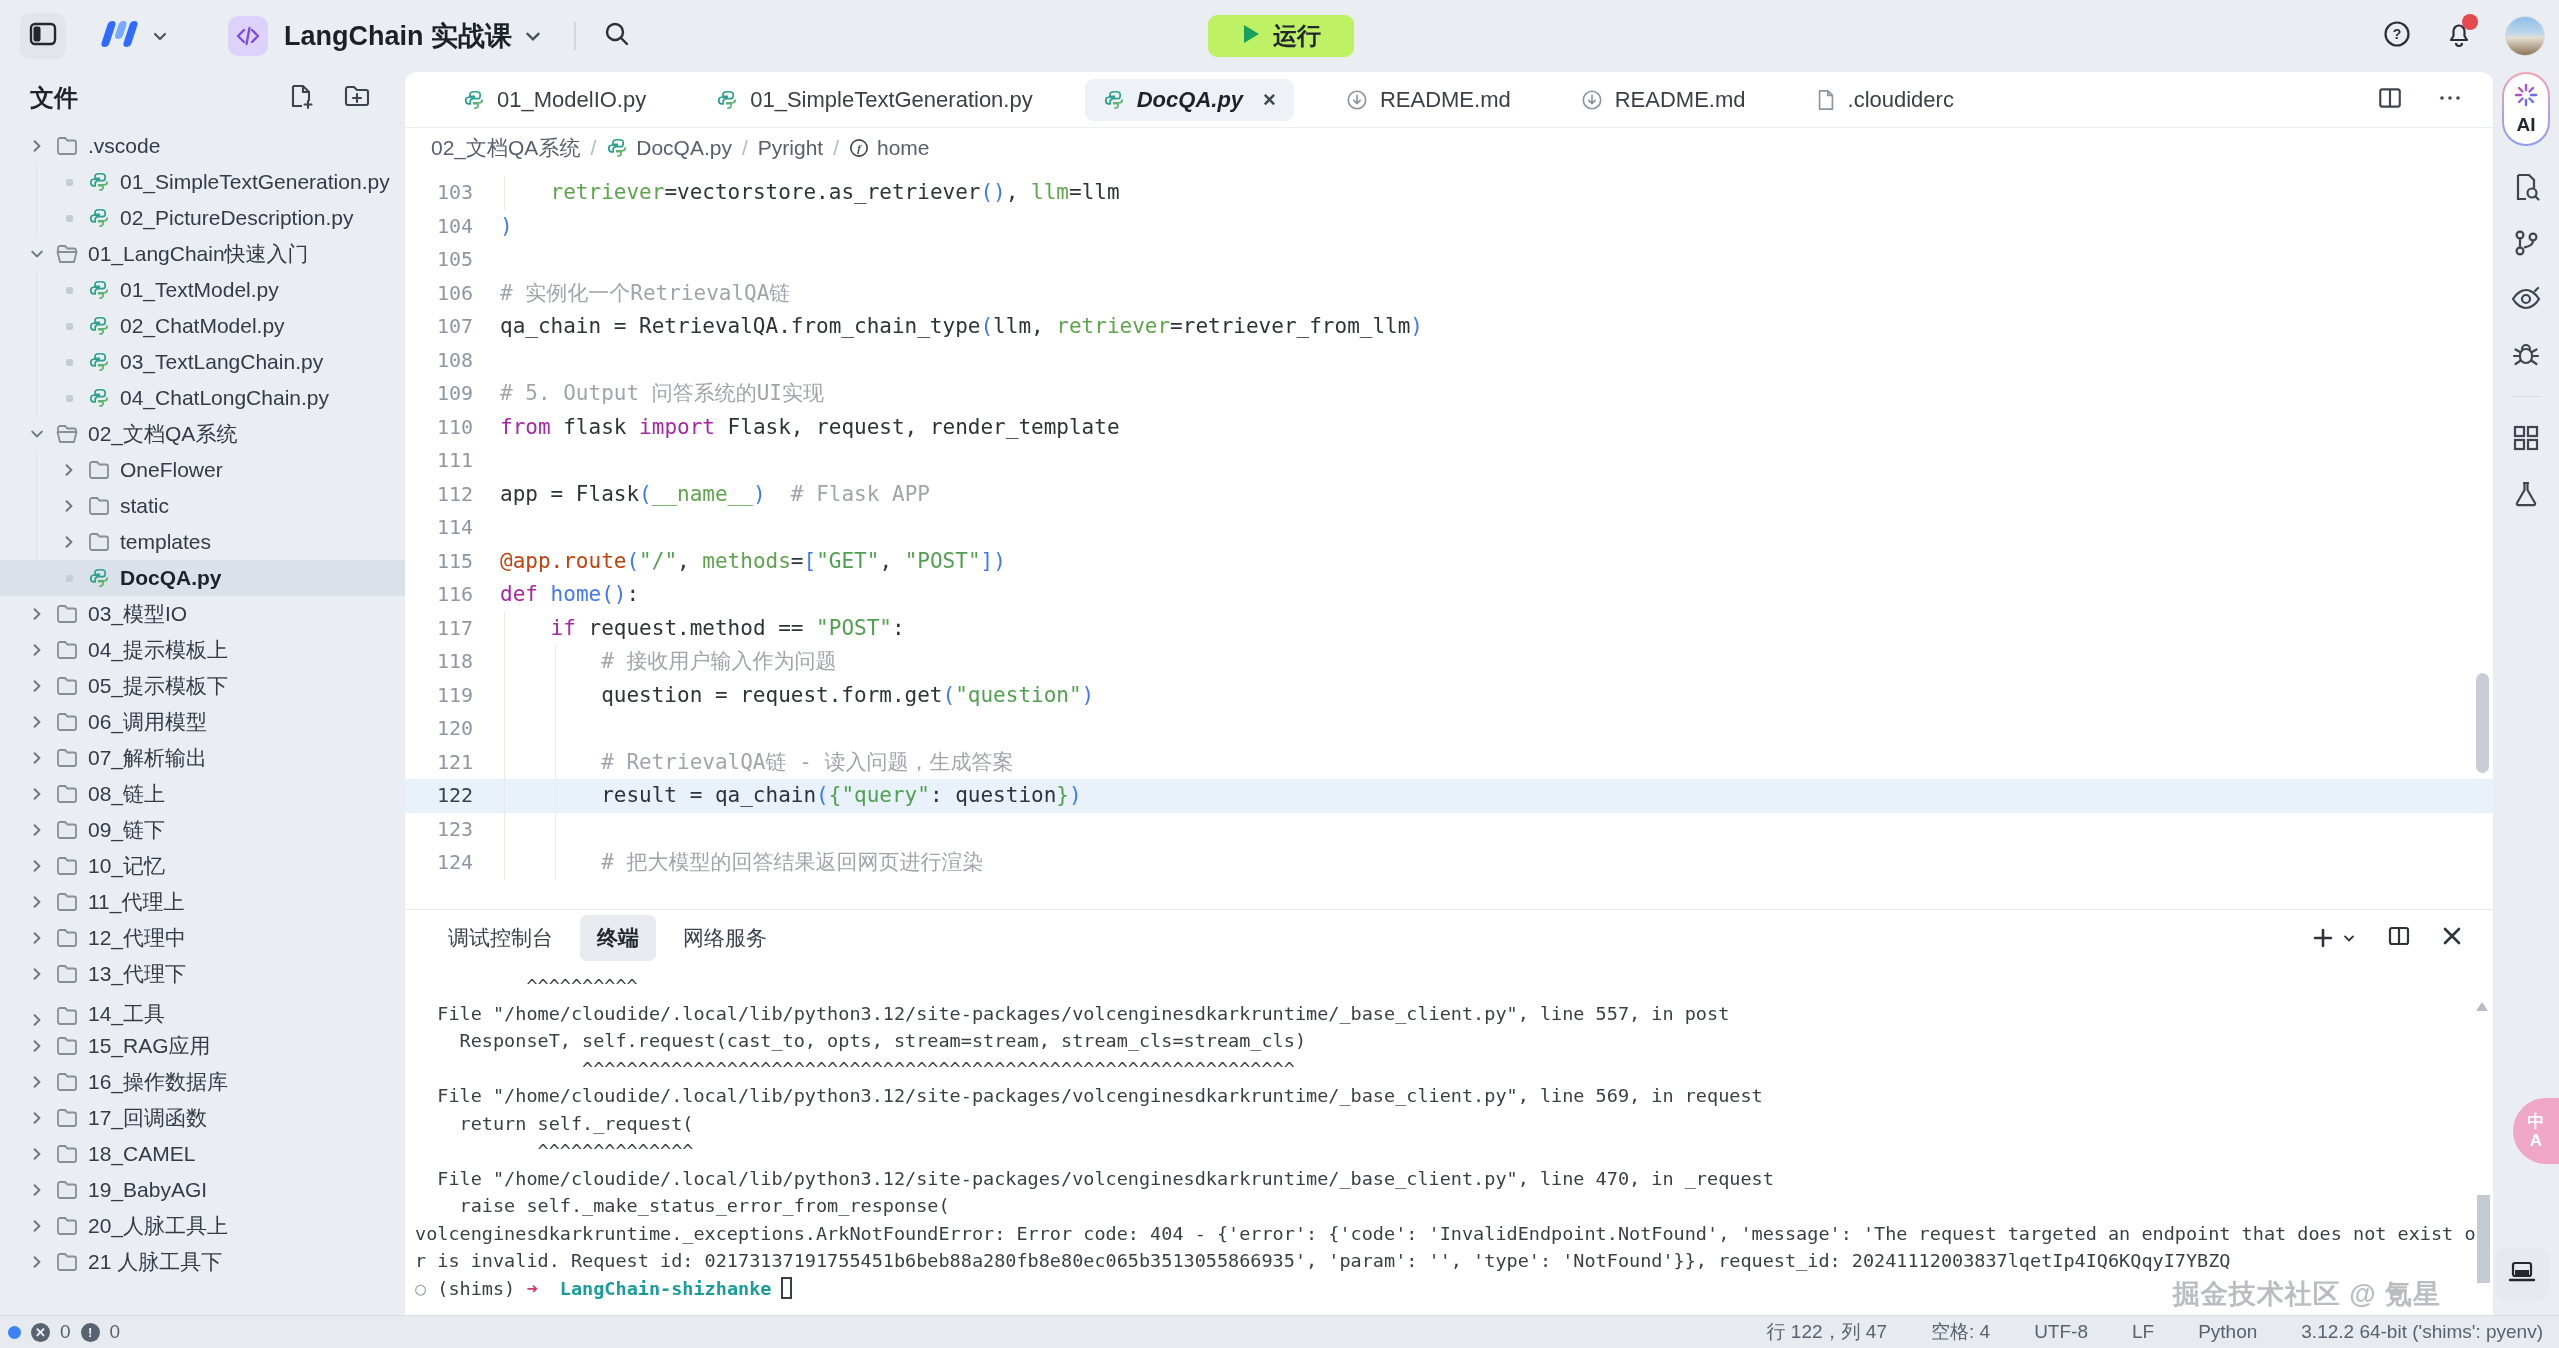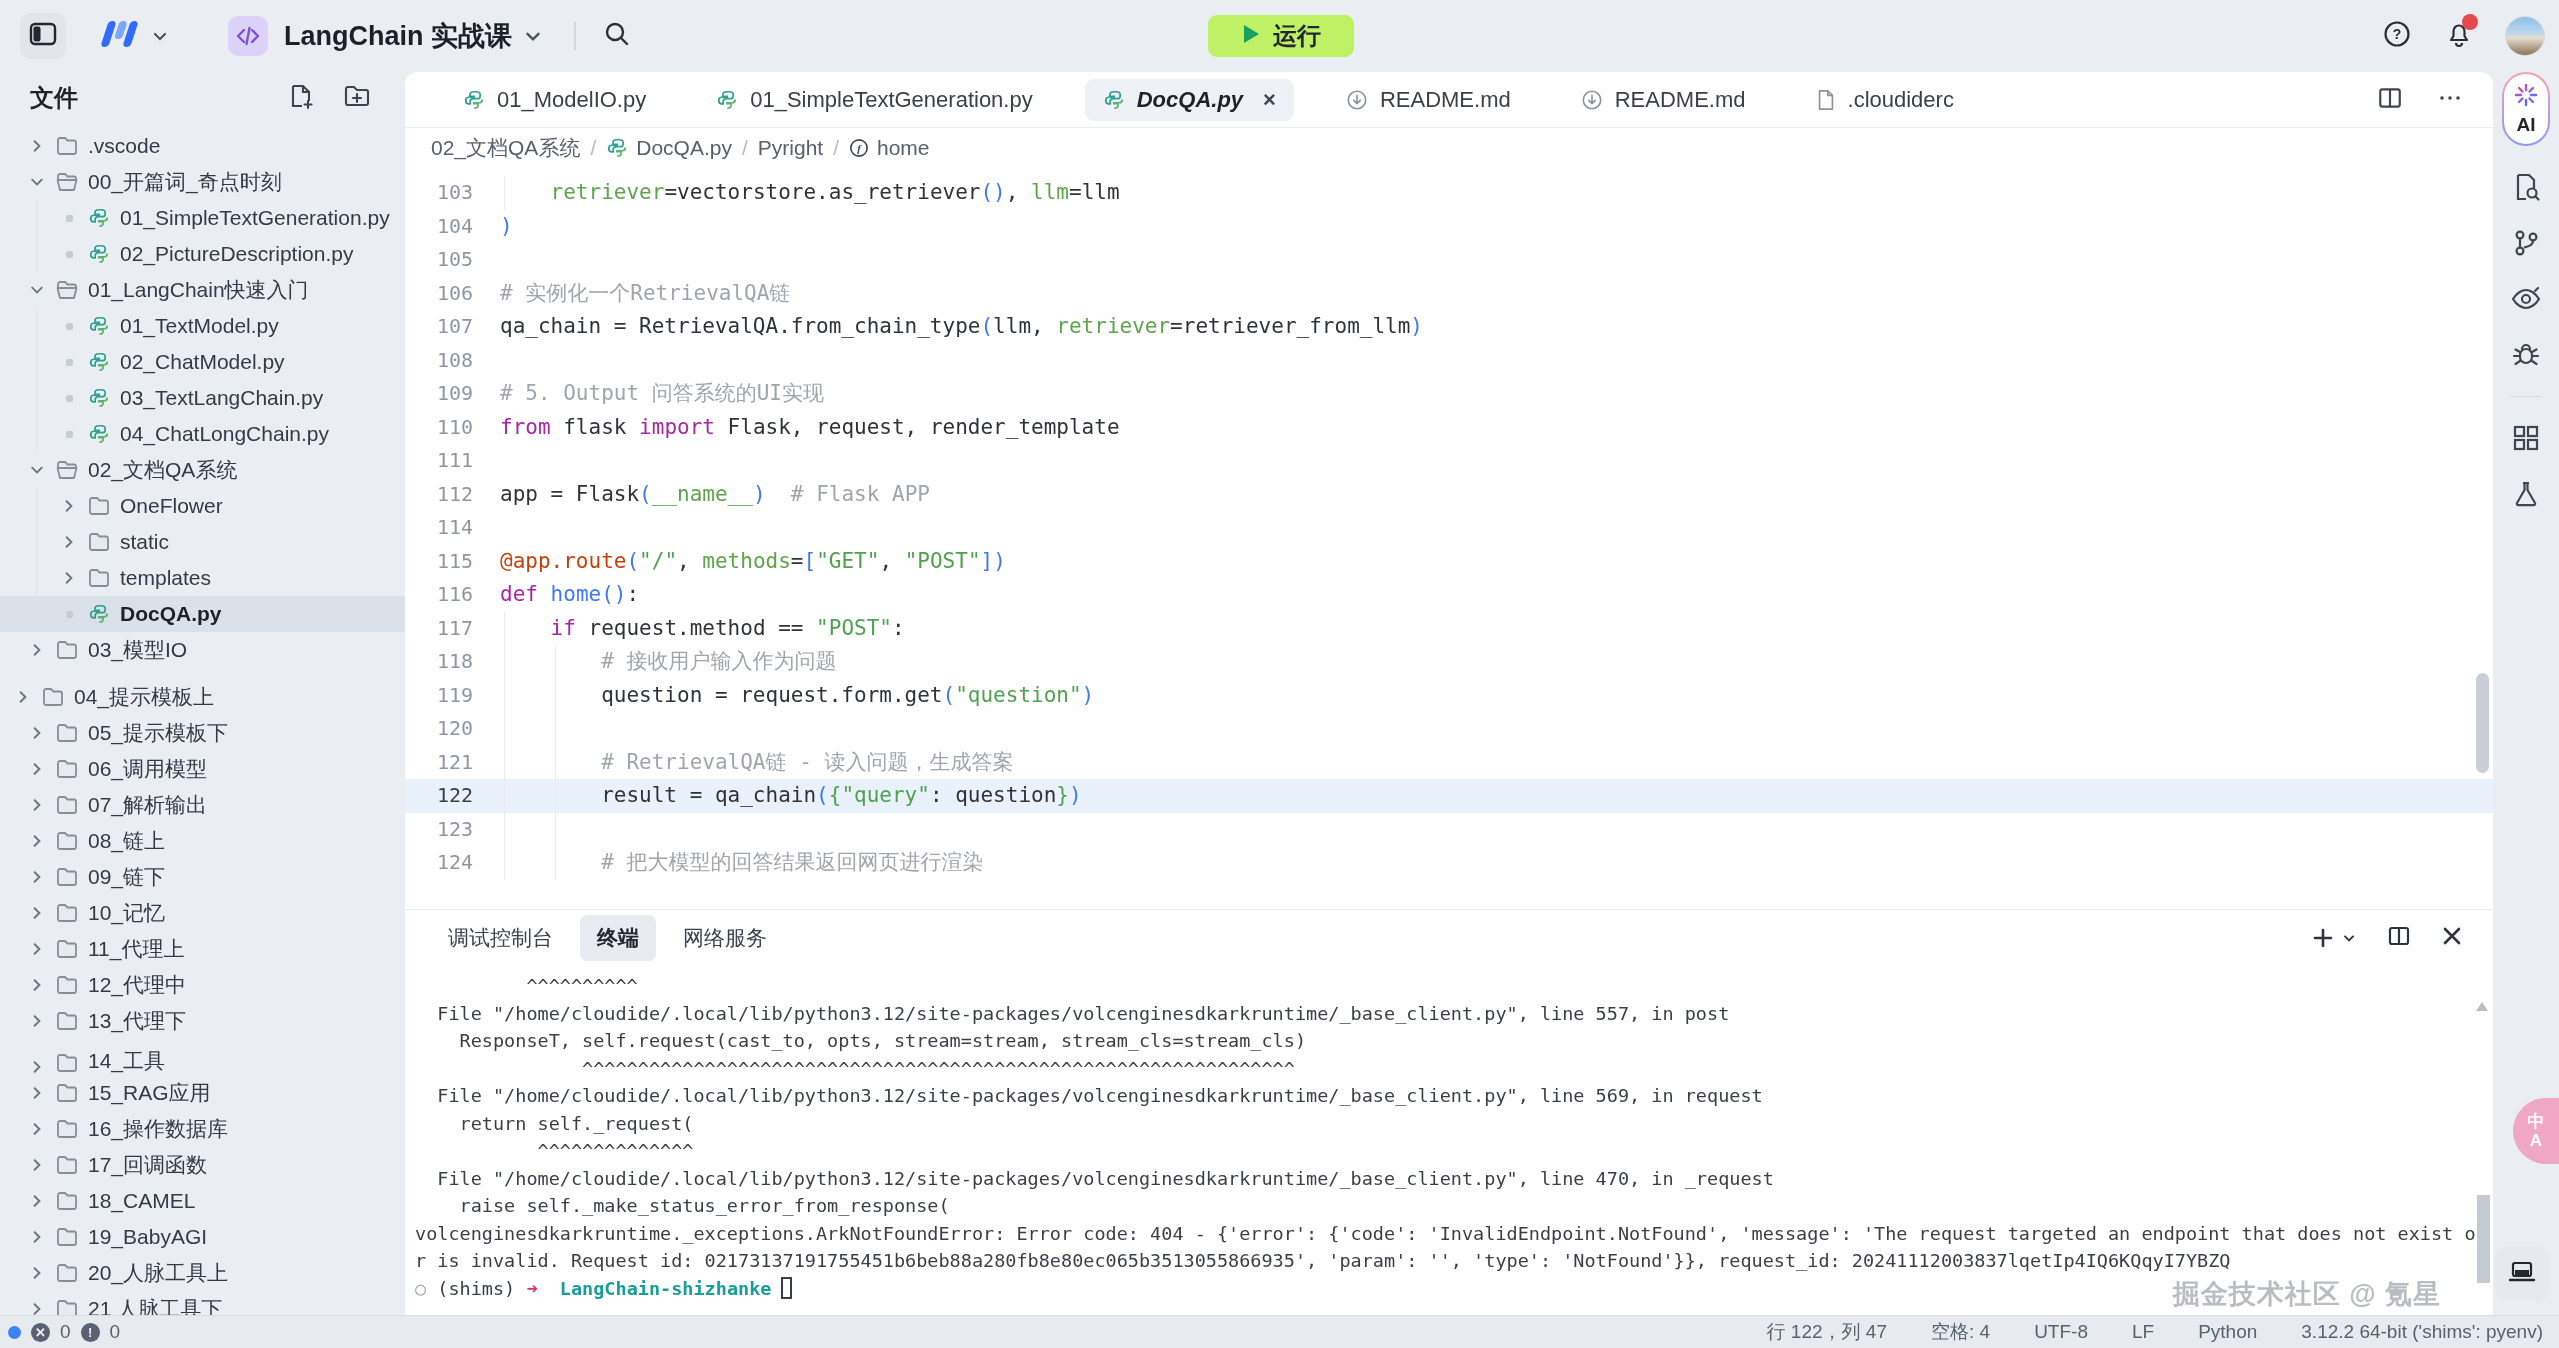--- a/index.html
+++ b/index.html
@@ -210,34 +210,20 @@
               <path d="M7 4l6 6-6 6" fill="none" stroke="#6c7683" stroke-width="2.4" stroke-linecap="round"></path>
             </svg>
           </span>
           <span class="ticon">
             <svg width="24" height="24" viewBox="0 0 24 24">
               <path d="M3 6a2 2 0 0 1 2-2h5l2.5 2.5H19a2 2 0 0 1 2 2V18a2 2 0 0 1-2 2H5a2 2 0 0 1-2-2z" fill="#e7eaee" stroke="#868e99" stroke-width="1.8"></path>
             </svg>
           </span>
           <span class="tlabel">.vscode</span>
         </div>
-        <div class="trow" style="padding-left: 24px;">
-          <span class="tchev">
-            <svg width="16" height="16" viewBox="0 0 20 20">
-              <path d="M4 7l6 6 6-6" fill="none" stroke="#6c7683" stroke-width="2.4" stroke-linecap="round"></path>
-            </svg>
-          </span>
-          <span class="ticon">
-            <svg width="24" height="24" viewBox="0 0 24 24">
-              <path d="M3 6a2 2 0 0 1 2-2h5l2.5 2.5H19a2 2 0 0 1 2 2V10H3z" fill="#e7eaee" stroke="#868e99" stroke-width="1.8"></path>
-              <path d="M2.5 10h19L19 20H5z" fill="#e7eaee" stroke="#868e99" stroke-width="1.8" stroke-linejoin="round"></path>
-            </svg>
-          </span>
-          <span class="tlabel">00_开篇词_奇点时刻</span>
-        </div>
         <div class="trow lv1" style="padding-left: 56px;">
           <span class="tdot">
             <i></i>
           </span>
           <span class="ticon">
             <svg width="22" height="22" viewBox="0 0 24 24">
               <path d="M11.8 3c-2.6 0-4.2 1.1-4.2 2.9V8h4.6v1H6.3C4.4 9 3 10.3 3 12.6c0 2.2 1.4 3.6 3.3 3.6h1.5v-2.4c0-1.9 1.7-3.2 3.8-3.2h4.1c1.7 0 3-1.3 3-3V5.9C18.7 4.1 16.9 3 14.6 3z" fill="none" stroke="#2fa18f" stroke-width="1.9"></path>
               <path d="M12.2 21c2.6 0 4.2-1.1 4.2-2.9V16h-4.6v-1h5.9c1.9 0 3.3-1.3 3.3-3.6" fill="none" stroke="#5cb270" stroke-width="1.9"></path>
             </svg>
           </span>
@@ -388,21 +374,21 @@
               <path d="M7 4l6 6-6 6" fill="none" stroke="#6c7683" stroke-width="2.4" stroke-linecap="round"></path>
             </svg>
           </span>
           <span class="ticon">
             <svg width="24" height="24" viewBox="0 0 24 24">
               <path d="M3 6a2 2 0 0 1 2-2h5l2.5 2.5H19a2 2 0 0 1 2 2V18a2 2 0 0 1-2 2H5a2 2 0 0 1-2-2z" fill="#e7eaee" stroke="#868e99" stroke-width="1.8"></path>
             </svg>
           </span>
           <span class="tlabel">03_模型IO</span>
         </div>
-        <div class="trow" style="padding-left: 10px; margin-top: 11px;">
+        <div class="trow" style="padding-left: 24px;">
           <span class="tchev">
             <svg width="16" height="16" viewBox="0 0 20 20">
               <path d="M7 4l6 6-6 6" fill="none" stroke="#6c7683" stroke-width="2.4" stroke-linecap="round"></path>
             </svg>
           </span>
           <span class="ticon">
             <svg width="24" height="24" viewBox="0 0 24 24">
               <path d="M3 6a2 2 0 0 1 2-2h5l2.5 2.5H19a2 2 0 0 1 2 2V18a2 2 0 0 1-2 2H5a2 2 0 0 1-2-2z" fill="#e7eaee" stroke="#868e99" stroke-width="1.8"></path>
             </svg>
           </span>

